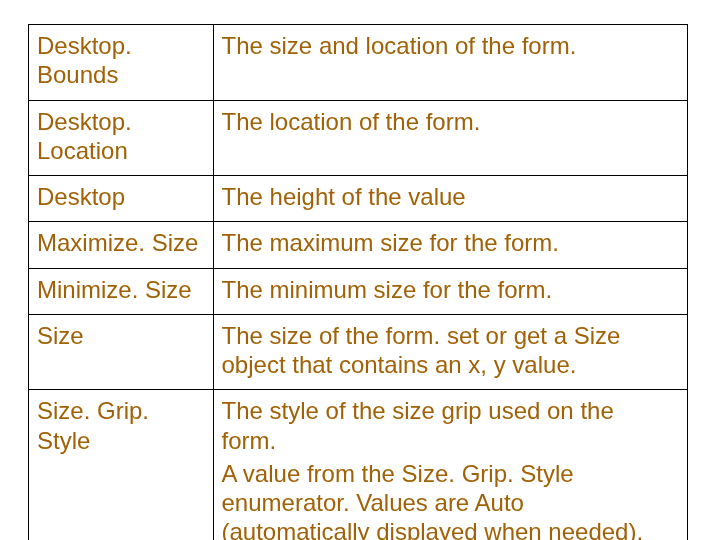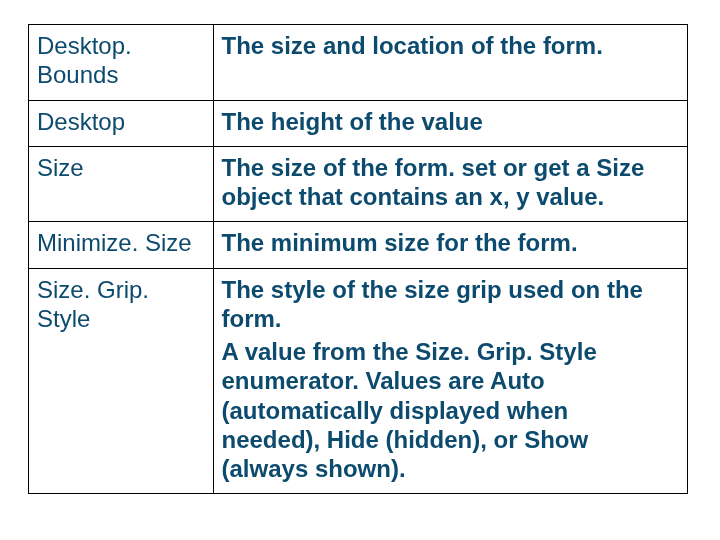--- a/index.html
+++ b/index.html
@@ -20,25 +20,24 @@
     table-layout: fixed;
   }
   col.c1 { width: 28%; }
   col.c2 { width: 72%; }
   td {
     border: 1.5px solid #000;
     vertical-align: top;
     padding: 6px 8px 10px 8px;
     font-size: 24px;
     line-height: 1.22;
-    color: #0c4a6e;
+    color: #a16207;
   }
   td p {
     margin: 0 17px 4px 0;
-    font-weight: bold;
   }
   td p:last-child {
     margin-bottom: 0;
   }
 </style>
 </head>
 <body>
 
 <div class="wrap">
   <table>
@@ -47,35 +46,47 @@
         <col class="c2">
       </colgroup>
     <tbody>
       <tr>
         <td>Desktop. Bounds</td>
         <td>
             <p>The size and location of the form.</p>
           </td>
       </tr>
       <tr>
+        <td>Desktop. Location</td>
+        <td>
+            <p>The location of the form.</p>
+          </td>
+      </tr>
+      <tr>
         <td>Desktop</td>
         <td>
             <p>The height of the value</p>
           </td>
       </tr>
       <tr>
-        <td>Size</td>
+        <td>Maximize. Size</td>
         <td>
-            <p>The size of the form. set or get a Size object that contains an x, y value.</p>
+            <p>The maximum size for the form.</p>
           </td>
       </tr>
       <tr>
         <td>Minimize. Size</td>
         <td>
             <p>The minimum size for the form.</p>
+          </td>
+      </tr>
+      <tr>
+        <td>Size</td>
+        <td>
+            <p>The size of the form. set or get a Size object that contains an x, y value.</p>
           </td>
       </tr>
       <tr>
         <td>Size. Grip. Style</td>
         <td>
           <p>The style of the size grip used on the form.</p>
           <p>A value from the Size. Grip. Style enumerator. Values are Auto (automatically displayed when needed), Hide (hidden), or Show (always shown).</p>
         </td>
       </tr>
 

